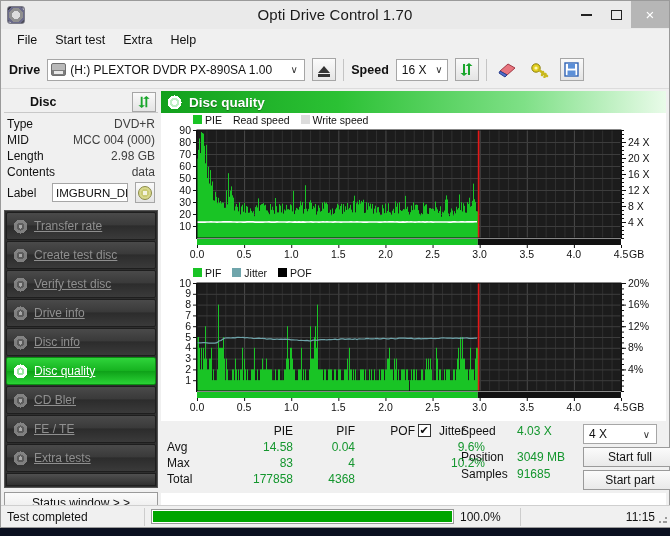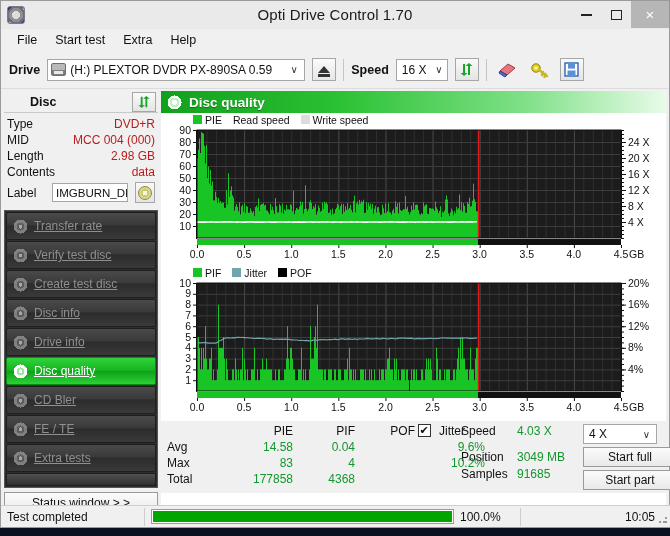--- a/index.html
+++ b/index.html
@@ -89,21 +89,21 @@
     border-bottom:1px solid #c8c8c8; padding:0 2px;
   }
   .disc-hdr .t { font-size:12.5px; font-weight:bold; color:#111;padding-left:24px; }
   .refresh-btn {
     margin-left:auto;width:24px;height:20px;border:1px solid #a6a6a6;
     background:linear-gradient(180deg,#fafafa,#e4e4e4);display:flex;align-items:center;justify-content:center;
   }
   .disc-tbl { padding:3px 3px 2px 3px; }
   .disc-row { display:flex; align-items:center; font-size:12px; height:16px; }
   .disc-row .k { color:#111; flex:0 0 62px; }
-  .disc-row .v { color:#b91c1c; margin-left:auto; text-align:left; }
+  .disc-row .v { color:#404040; margin-left:auto; text-align:left; }
   .label-row { display:flex; align-items:center; margin-top:2px; gap:7px; }
   .label-row .k { color:#111; font-size:12px; flex:0 0 38px; }
   .label-input {
     flex:1 1 auto; height:19px; background:#fff; border:1px solid #a6a6a6;
     font-size:11.5px; color:#111; display:flex; align-items:center; padding-left:3px;
     overflow:hidden; white-space:nowrap;
   }
   .cd-btn {
     width:22px;height:21px;border:1px solid #a6a6a6;background:linear-gradient(180deg,#fafafa,#e4e4e4);
     display:flex;align-items:center;justify-content:center;
@@ -204,21 +204,21 @@
     <div class="menu-item">File</div>
     <div class="menu-item">Start test</div>
     <div class="menu-item">Extra</div>
     <div class="menu-item">Help</div>
   </div>
 
   <div class="drivebar">
     <div class="lbl-bold">Drive</div>
     <div class="drive-select">
       <div class="drive-ico"></div>
-      <div class="drive-txt">(H:)  PLEXTOR DVDR   PX-890SA 0.59</div>
+      <div class="drive-txt">(H:)  PLEXTOR DVDR   PX-890SA 1.00</div>
       <div class="caret">∨</div>
     </div>
     <div class="eject-btn">
       <span class="eject-glyph"></span>
     </div>
     <div class="sep"></div>
     <div class="lbl-bold">Speed</div>
     <div class="speed-select">
       <span>16 X</span>
       <span class="caret">∨</span>
@@ -290,33 +290,33 @@
         </div>
       </div>
 
       <div class="navlist">
         <div class="nav-item">
           <span class="nav-ico"></span>
           <span>Transfer rate</span>
         </div>
         <div class="nav-item">
           <span class="nav-ico"></span>
-          <span>Verify test disc</span>
+          <span>Create test disc</span>
         </div>
         <div class="nav-item">
           <span class="nav-ico"></span>
-          <span>Create test disc</span>
+          <span>Verify test disc</span>
+        </div>
+        <div class="nav-item">
+          <span class="nav-ico"></span>
+          <span>Drive info</span>
         </div>
         <div class="nav-item">
           <span class="nav-ico"></span>
           <span>Disc info</span>
-        </div>
-        <div class="nav-item">
-          <span class="nav-ico"></span>
-          <span>Drive info</span>
         </div>
         <div class="nav-item active">
           <span class="nav-ico"></span>
           <span>Disc quality</span>
         </div>
         <div class="nav-item">
           <span class="nav-ico"></span>
           <span>CD Bler</span>
         </div>
         <div class="nav-item">
@@ -1319,16 +1319,16 @@
   </div>
 
   <div class="statusbar">
     <div class="sb-text">Test completed</div>
     <div class="sb-div"></div>
     <div class="sb-prog">
       <div class="sb-prog-fill" id="progfill" style="width: 100%;"></div>
     </div>
     <div class="sb-pct">100.0%</div>
     <div class="sb-div"></div>
-    <div class="sb-time">10:05</div>
+    <div class="sb-time">11:15</div>
     <div class="grip"></div>
   </div>
 </div>
 
 </body></html>

